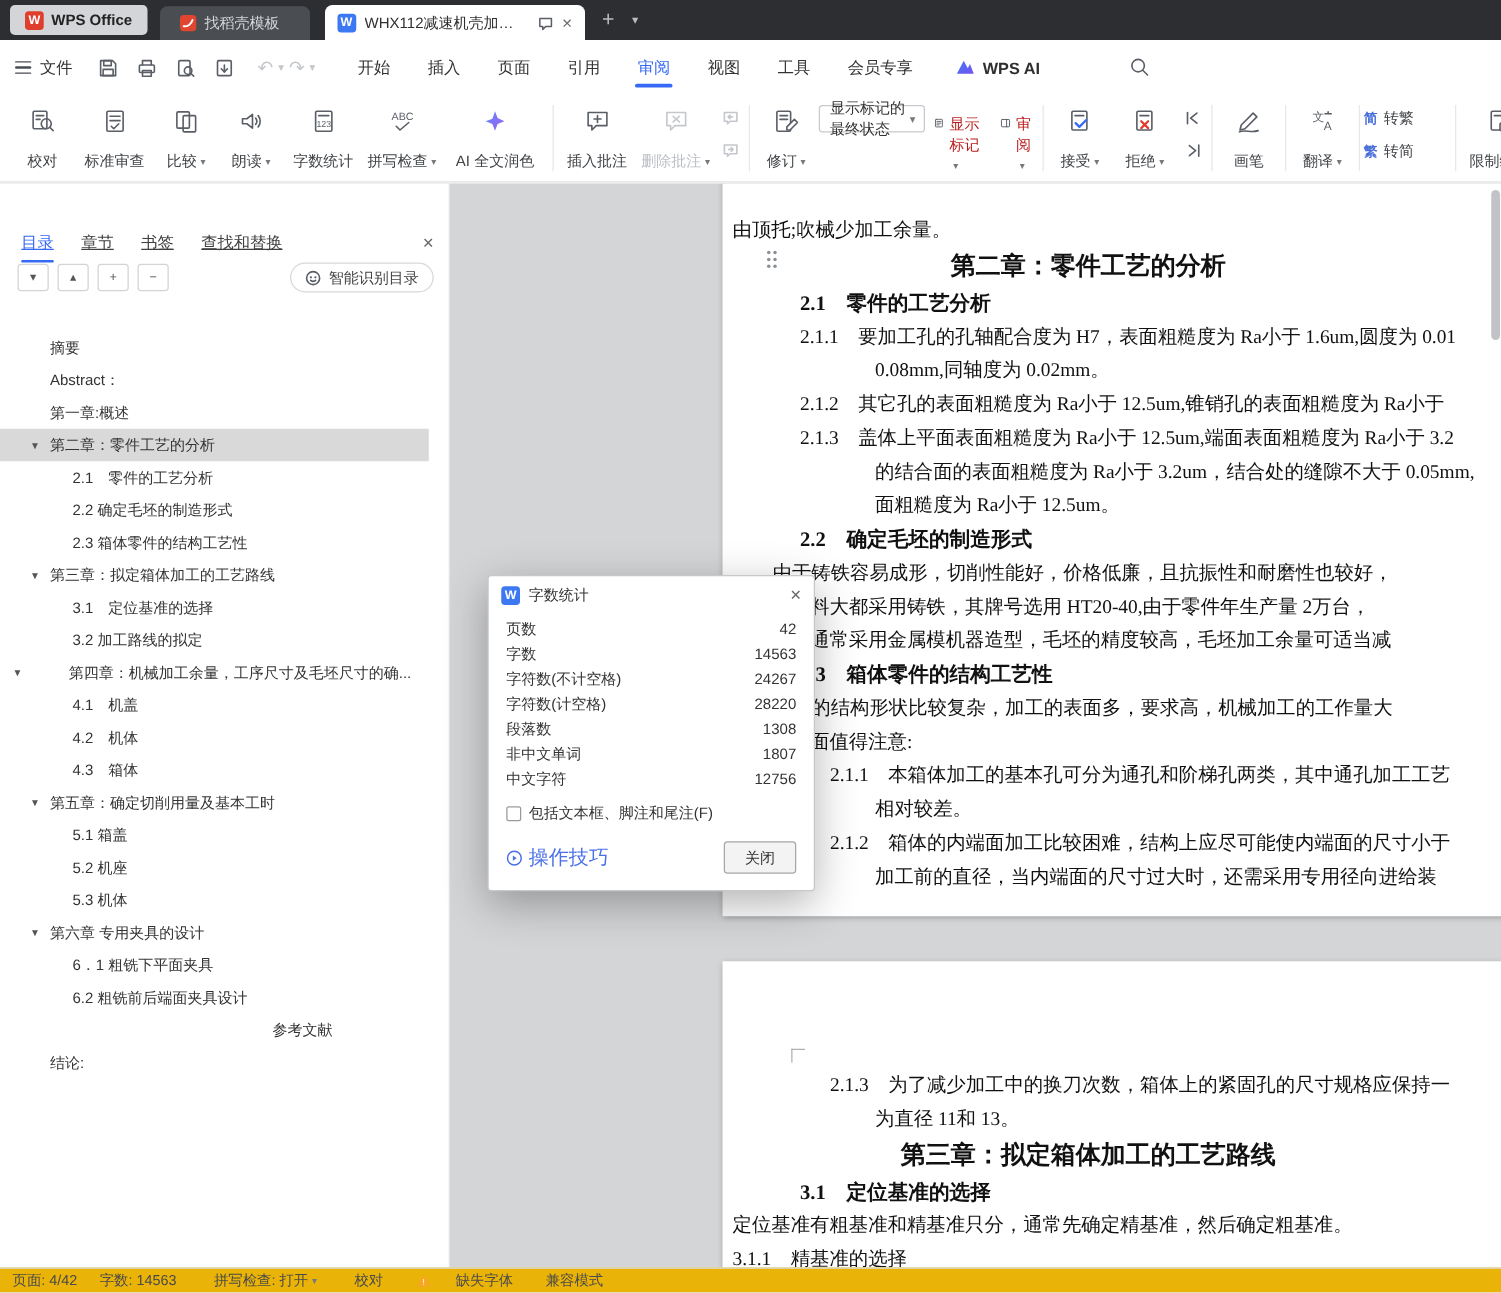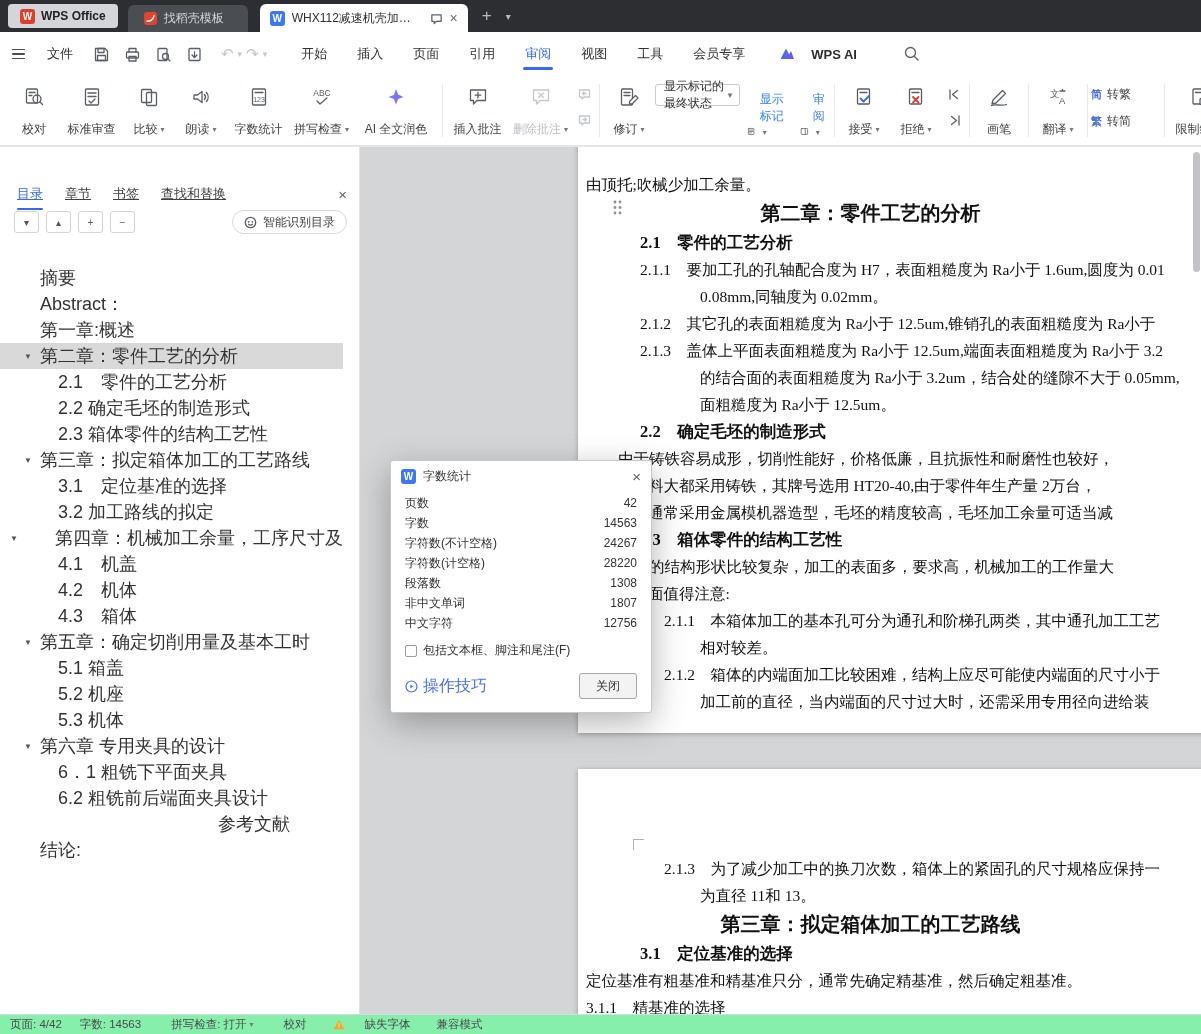--- a/index.html
+++ b/index.html
@@ -18,32 +18,32 @@
   .dtab { margin-left:12px; height:28px; background:#ffffff; border-radius:6px 6px 0 0; display:flex; align-items:center; gap:7px; padding:0 10px; font-size:12px; color:#2f2f2f; width:208px; }
   .writer-logo { width:15px; height:15px; background:#3b78f2; border-radius:3px; color:#fff; font-size:10px; font-weight:bold; display:flex; align-items:center; justify-content:center; flex:none; }
   .dtab-title { white-space:nowrap; overflow:hidden; text-overflow:ellipsis; flex:1; }
   .dtab-ic { flex:none; }
   .tclose { color:#6b6e73; font-size:14px; line-height:1; flex:none; }
   .tplus { color:#b9bbbe; font-size:17px; margin-left:14px; align-self:center; }
   .tdd { color:#b9bbbe; font-size:10px; margin-left:14px; align-self:center; }
 
   
   .menubar { position:absolute; top:32px; left:0; width:1201px; height:44px; background:#fff; display:flex; align-items:center; }
-  .file-btn { display:flex; align-items:center; gap:22px; margin-left:12px; font-size:13px; color:#333; }
+  .file-btn { display:flex; align-items:center; gap:7px; margin-left:12px; font-size:13px; color:#333; }
   .hamb { display:flex; flex-direction:column; gap:3px; }
   .hamb span { display:block; width:13px; height:1.6px; background:#4a4d52; border-radius:1px; }
   .qicons { display:flex; align-items:center; gap:14px; margin-left:20px; }
   .qicons svg { width:17px; height:17px; }
   .undoredo { display:flex; align-items:center; gap:4px; margin-left:18px; color:#c3c6cb; font-size:15px; }
   .undoredo .ddg { font-size:9px; }
   .mtabs { display:flex; align-items:center; gap:30px; margin-left:34px; height:100%; }
   .mtab { position:relative; height:100%; display:flex; align-items:center; font-size:13px; color:#333; }
   .mtab.act { color:#3669f5; }
   .mtab.act::after { content:""; position:absolute; left:50%; transform:translateX(-50%); bottom:6px; width:30px; height:3px; border-radius:2px; background:#3669f5; }
-  .wpsai { display:flex; align-items:center; gap:16px; margin-left:34px; font-size:13px; font-weight:bold; color:#2f2f2f; }
+  .wpsai { display:flex; align-items:center; gap:6px; margin-left:34px; font-size:13px; font-weight:bold; color:#2f2f2f; }
   .msearch { position:absolute; left:903px; top:13px; }
 
   
   .ribbon { position:absolute; top:76px; left:0; width:1201px; height:70px; background:#fff; border-bottom:1px solid #e2e3e5; display:flex; align-items:stretch; padding-left:8px; overflow:hidden; }
   .rbig { flex:none; width:52px; display:flex; flex-direction:column; align-items:center; justify-content:flex-start; padding-top:9px; gap:12px; border-radius:4px; }
   .rbig.w { width:63px; }
   .rbig.xw { width:86px; }
   .ric { height:24px; display:flex; align-items:center; justify-content:center; }
   .ric svg { width:22px; height:22px; }
   .rlb { font-size:12px; color:#404347; white-space:nowrap; }
@@ -51,38 +51,38 @@
   .vsep { flex:none; width:1px; background:#e7e8ea; margin:8px 3px; }
   .dis .rlb, .dis { color:#bcc0c6; }
   .dis svg .ico-stroke, .dis svg line, .dis svg path, .dis svg rect, .dis svg circle, .dis svg polyline { stroke:#c4c7cb; }
   .scol { flex:none; width:24px; display:flex; flex-direction:column; align-items:center; justify-content:flex-start; padding-top:9px; gap:8px; }
   .sbtn { width:20px; height:18px; display:flex; align-items:center; justify-content:center; }
   .sbtn svg { width:15px; height:15px; }
   .stack { flex:none; width:176px; display:flex; padding-top:8px; gap:7px; }
   .combo { height:22px; border:1px solid #c7cacd; border-radius:3px; display:flex; align-items:center; padding:0 8px; font-size:12px; color:#333; position:relative; }
   .combo::after { content:"▾"; position:absolute; right:7px; font-size:9px; color:#75787d; }
   .row2 { display:flex; align-items:center; gap:10px; }
-  .sbtn2 { display:flex; align-items:flex-end; gap:4px; font-size:12px; color:#3b82f6; }
+  .sbtn2 { display:flex; align-items:flex-start; gap:4px; font-size:12px; color:#b91c1c; }
   .sbtn2 svg { width:15px; height:15px; }
   .stack2 { flex:none; width:70px; display:flex; flex-direction:column; padding-top:10px; gap:10px; }
   .trow { display:flex; align-items:center; gap:5px; font-size:12px; color:#404347; white-space:nowrap; }
   .tic { font-size:11px; color:#4a6fd8; font-weight:bold; }
 
   
   .main { position:absolute; top:146px; left:0; width:1201px; bottom:20px; border-top:1px solid #e6e7e9; }
   .sidebar { position:absolute; top:0; left:0; width:360px; height:100%; background:#fff; border-right:1px solid #e3e3e3; overflow:hidden; }
   .stabs { position:absolute; top:38px; left:17px; right:12px; display:flex; align-items:center; gap:22px; font-size:13px; }
   .stab { color:#3f3f3f; position:relative;text-decoration:underline; }
   .stab.sact { color:#3669f5; }
   .stab.sact::after { content:""; position:absolute; left:50%; transform:translateX(-50%); bottom:-7px; width:26px; height:2.5px; border-radius:2px; background:#3669f5; }
   .sclose { margin-left:auto; color:#666; font-size:15px; }
   .stools { position:absolute; top:63px; left:14px; right:12px; display:flex; align-items:center; gap:7px; }
   .sqb { width:25px; height:22px; border:1px solid #d4d4d4; border-radius:3px; background:#fff; display:flex; align-items:center; justify-content:center; font-size:10px; color:#555; }
   .pill { margin-left:auto; height:24px; border:1px solid #d8d8d8; border-radius:13px; display:flex; align-items:center; gap:6px; padding:0 11px; font-size:12px; color:#444; background:#fff; }
-  .toc { position:absolute; top:118px; left:0; right:16px; font-size:18px; color:#333; }
+  .toc { position:absolute; top:118px; left:0; right:16px; font-size:12px; color:#333; }
   .ti { height:26px; display:flex; align-items:center; padding-left:40px; position:relative; white-space:nowrap; overflow:hidden; }
   .ti.lv1 { padding-left:58px; }
   .ti.arr::before { content:"▼"; position:absolute; left:24px; font-size:8px; color:#555; top:9px; }
   .ti.wide { padding-left:55px; }
   .ti.wide::before { left:10px; }
   .ti.sel { background:#d9d9d9; }
   .ti.ref { padding-left:218px; }
 
   
   .docarea { position:absolute; top:0; left:360px; right:0; height:100%; background:#d4d5d7; overflow:hidden; }
@@ -110,21 +110,21 @@
   .dlg-body { padding:2px 14px 13px; }
   .dlg-section { font-size:12px; color:#333; padding:3px 0 7px; border-bottom:1px solid #e6e6e6; margin-bottom:7px; }
   .drow { display:flex; align-items:center; justify-content:space-between; height:20px; font-size:12px; color:#333; }
   .dcheck { display:flex; align-items:center; gap:6px; margin-top:9px; font-size:12px; color:#333; }
   .cbox { width:12px; height:12px; border:1px solid #9a9a9a; border-radius:2px; background:#fff; flex:none; }
   .dfoot { margin-top:14px; display:flex; align-items:center; justify-content:space-between; }
   .dlink { display:flex; align-items:center; gap:5px; font-size:16px; color:#4a6fe8; }
   .dbtn { width:58px; height:26px; background:#f3f3f3; border:1px solid #a6a6a6; border-radius:3px; font-size:12px; color:#333; display:flex; align-items:center; justify-content:center; }
 
   
-  .statusbar { position:absolute; left:0; bottom:0; width:1201px; height:20px; background:#86efac; border-top:1px solid #dadbdc; display:flex; align-items:center; padding:0 10px; font-size:11.5px; color:#4a4a4a; }
+  .statusbar { position:absolute; left:0; bottom:0; width:1201px; height:20px; background:#eab308; border-top:1px solid #dadbdc; display:flex; align-items:center; padding:0 10px; font-size:11.5px; color:#4a4a4a; }
   .sitem { white-space:nowrap; }
   .gap18 { margin-left:18px; } .gap30 { margin-left:30px; } .gap26 { margin-left:26px; }
   .warnrow { display:flex; align-items:center; gap:20px; }
 </style>
 </head>
 <body>
 
 <div class="tabbar">
   <div class="home-btn">
     <span class="wps-logo">W</span>

